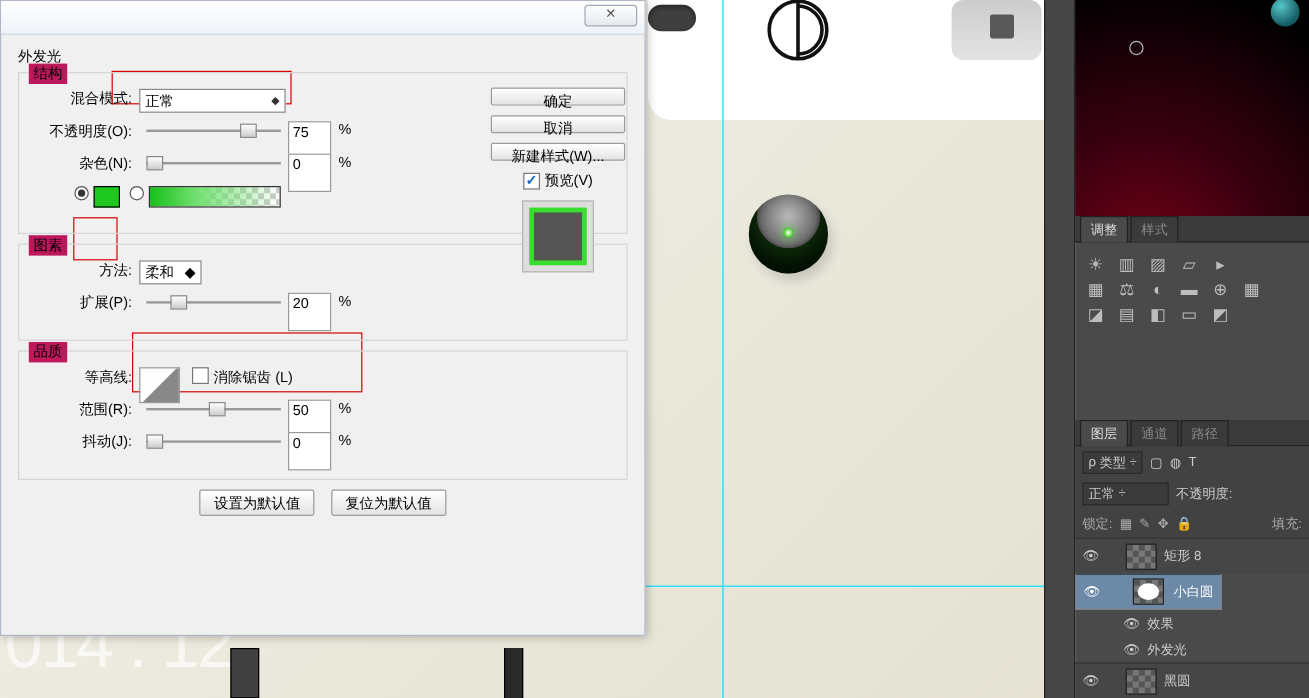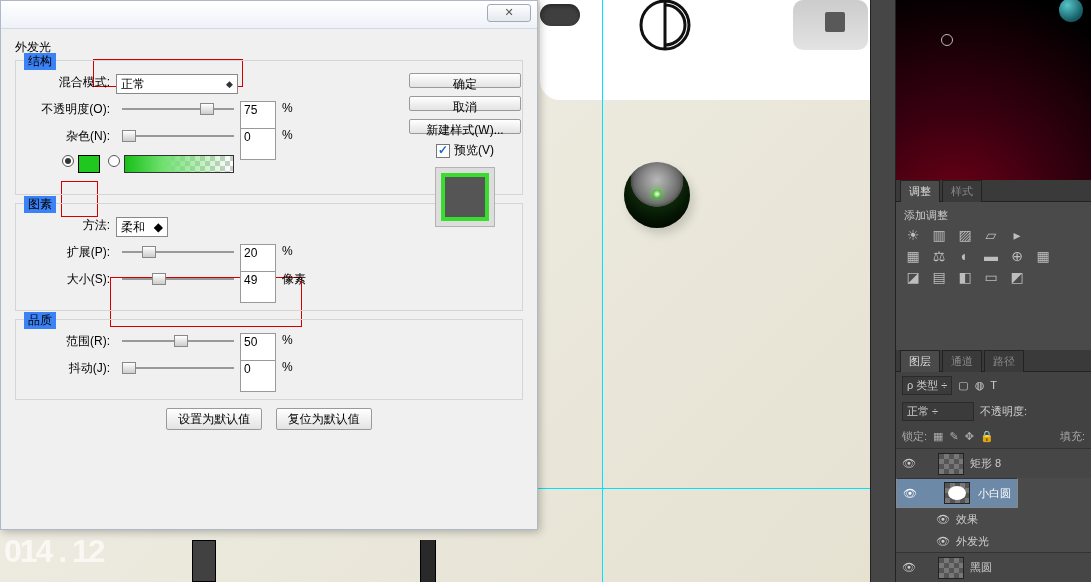--- a/index.html
+++ b/index.html
@@ -10,33 +10,33 @@
 .canvas-top{position:absolute;left:540px;top:0;width:330px;height:100px;background:#fff;border-radius:0 0 0 20px}
 .canvas-blk{position:absolute;left:540px;top:4px;width:40px;height:22px;background:#3f3f3f;border-radius:18px;box-shadow:inset 0 2px 4px rgba(0,0,0,.4)}
 .guide-v{position:absolute;left:602px;top:0;width:1px;height:582px;background:#00e0ff}
 .guide-h{position:absolute;left:480px;top:488px;width:390px;height:1px;background:#00e0ff}
 .circ-icon{position:absolute;left:635px;top:0;width:60px;height:55px}
 .circ-icon svg{width:60px;height:60px;margin-top:-5px}
 .gray-box{position:absolute;left:793px;top:0;width:75px;height:50px;background:linear-gradient(#ccc,#e3e3e3);border-radius:10px}
 .cube-icon{position:absolute;left:825px;top:12px;width:20px;height:20px;background:#595959;border-radius:2px}
 .ball{position:absolute;left:624px;top:160;width:66px;height:66px;border-radius:50%;top:162px;background:radial-gradient(circle at 50% 28%,#b8b8b8 0%,#6f6f6f 40%,#555 45%,#0e2a0a 46%,#001500 100%);box-shadow:4px 6px 10px rgba(0,0,0,.15),inset 0 -10px 16px rgba(0,0,0,.6)}
 .ball-dot{position:absolute;left:50%;top:48%;width:8px;height:8px;margin:-4px;border-radius:50%;background:radial-gradient(#fff,#5bd63e 60%,#0a5a00);box-shadow:0 0 8px #46ff2c}
-.stamp{position:absolute;left:0;bottom:12px;font-size:32px;color:rgba(255,255,255,.65);font-weight:bold;letter-spacing:-2px;padding-left:4px}
+.stamp{position:absolute;left:0;bottom:12px;font-size:57px;color:rgba(255,255,255,.65);font-weight:normal;letter-spacing:-2px;padding-left:4px}
 .ruler{position:absolute;left:192px;top:540px;width:24px;height:42px;background:#414141;border:1px solid #000}
 .bar{position:absolute;left:420px;top:540px;width:16px;height:42px;background:#292929;border-left:1px solid #000;border-right:1px solid #000}
 .toolcol{position:absolute;left:870px;top:0;width:26px;height:582px;background:#464646;border-left:1px solid #222;border-right:1px solid #222}
 
 
 .dlg{position:absolute;left:0;top:0;width:538px;height:530px;background:#f0f0f0;border:1px solid #aeb8c6;box-shadow:2px 2px 8px rgba(0,0,0,.25)}
 .dlg-cap{height:28px;background:linear-gradient(#fff,#eef2f8);border-bottom:1px solid #d0d8e2;position:relative}
 .dlg-close{position:absolute;right:6px;top:3px;width:44px;height:18px;border:1px solid #a0a9b6;border-radius:3px;background:linear-gradient(#fdfdfd,#e4e9ef);text-align:center;font-size:11px;line-height:15px;color:#555}
 .dlg-body{padding:8px 14px;position:relative;height:calc(100% - 28px)}
 .ttl{margin:2px 0 4px 0}
 .fs{border:1px solid #d5d5d5;margin-bottom:8px;padding:8px 12px 12px 12px;position:relative}
-.fs-l{position:absolute;top:-8px;left:8px;background:#3b82f6;padding:0 4px}
+.fs-l{position:absolute;top:-8px;left:8px;background:#be185d;padding:0 4px}
 .row{display:flex;align-items:flex-start;margin:5px 0;height:22px}
 .lbl{width:88px;text-align:right;padding-right:6px}
 .sel{width:122px;height:20px;background:#fff;border:1px solid #888;padding:0 4px;display:flex;align-items:center;justify-content:space-between}
 .sel .car{font-size:9px;color:#333}
 .redbox1{position:absolute;left:92px;top:30px;width:150px;height:28px;border:1px solid #d40000;pointer-events:none}
 .redbox2{position:absolute;left:60px;top:152px;width:37px;height:36px;border:1px solid #d40000;pointer-events:none}
 .redbox3{position:absolute;left:109px;top:248px;width:192px;height:50px;border:1px solid #d40000;pointer-events:none}
 .slider{width:112px;height:16px;position:relative;margin:0 6px}
 .slider .track{position:absolute;left:0;right:0;top:7px;height:2px;background:#999}
 .slider .thumb{position:absolute;top:2px;width:14px;height:12px;background:linear-gradient(#fff,#ccc);border:1px solid #888}
@@ -168,33 +168,30 @@
       </div>
       <div class="row">
         <div class="lbl">扩展(P):</div>
         <div class="slider">
             <div class="track"></div>
             <div class="thumb" style="left:20px"></div>
           </div>
         <div class="num">20</div>
         <div class="u">%</div>
       </div>
-      <div class="row">
-        <div class="lbl">大小(S):</div>
-        <div class="slider">
-            <div class="track"></div>
-            <div class="thumb" style="left:30px"></div>
-          </div>
-        <div class="num">49</div>
-        <div class="u">像素</div>
-      </div>
     </div>
 
     <div class="fs">
       <div class="fs-l">品质</div>
+      <div class="row">
+        <div class="lbl">等高线:</div>
+        <span class="contour"></span>
+        <span class="chk"></span>
+        <span>消除锯齿 (L)</span>
+      </div>
       <div class="row">
         <div class="lbl">范围(R):</div>
         <div class="slider">
             <div class="track"></div>
             <div class="thumb" style="left:52px"></div>
           </div>
         <div class="num">50</div>
         <div class="u">%</div>
       </div>
       <div class="row">
@@ -231,21 +228,20 @@
 <div class="panel">
   <div class="picker">
     <div class="ring"></div>
     <div class="ball2"></div>
   </div>
   <div class="tabbar">
     <div class="tab">调整</div>
     <div class="tab dim">样式</div>
   </div>
   <div class="psec">
-    <div>添加调整</div>
     <div class="irow">
       <span>☀</span>
         <span>▥</span>
         <span>▨</span>
         <span>▱</span>
         <span>▸</span>
     </div>
     <div class="irow">
       <span>▦</span>
         <span>⚖</span>

